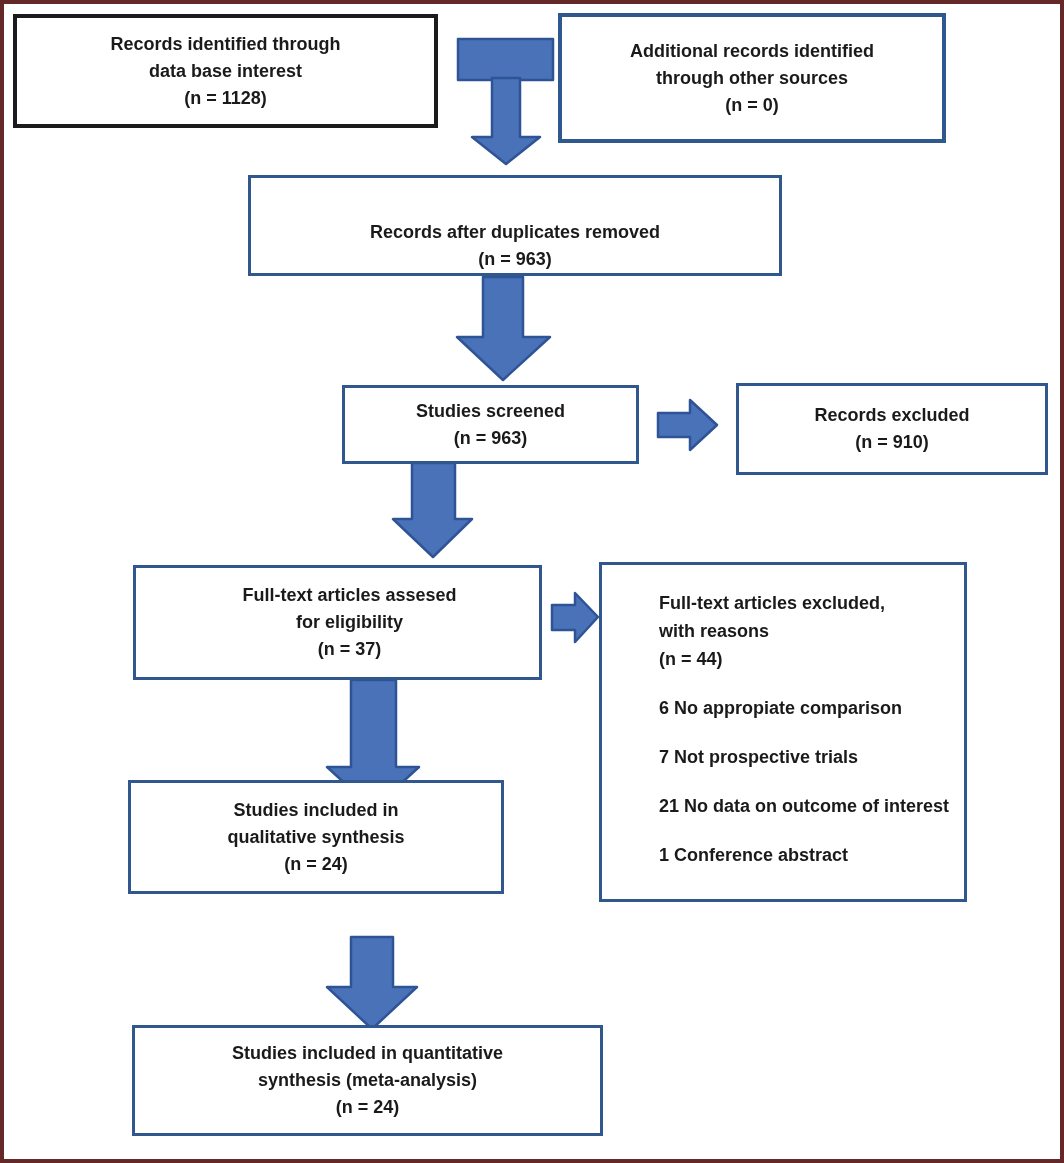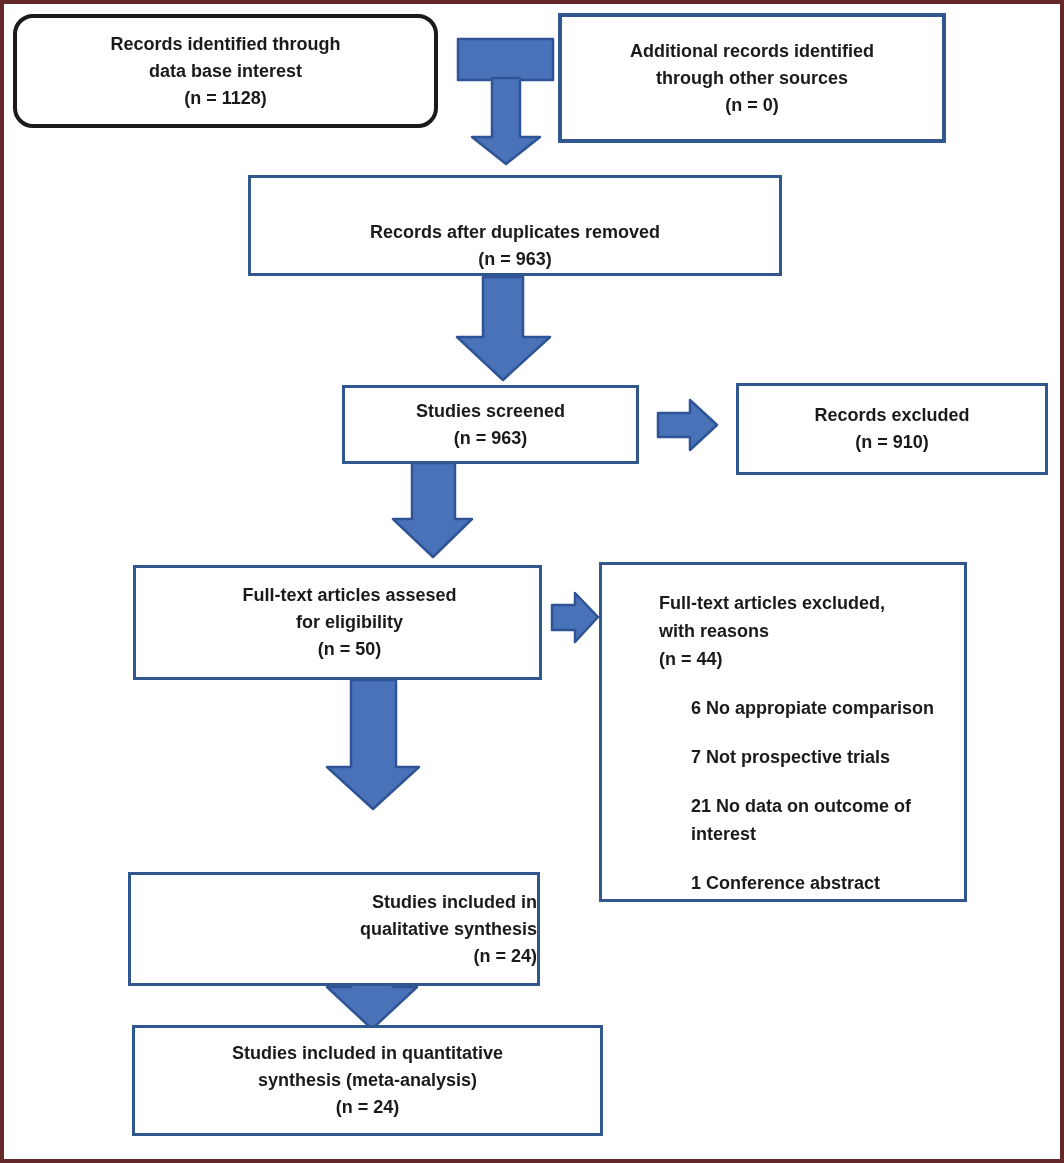--- a/index.html
+++ b/index.html
@@ -57,41 +57,41 @@
   .border-blue  { border: 3px solid var(--box-border-blue); }
   .border-blue-thick { border: 4px solid var(--box-border-blue); }
   .border-black { border: 4px solid var(--box-border-black); }
   .box.reasons {
     justify-content: flex-start;
     align-items: flex-start;
     text-align: left;
     padding: 24px 12px 0 57px;
     line-height: 28px;
   }
-  .reasons .reason { margin-top: 21px; margin-left: 32px; }
+  .reasons .reason { margin-top: 21px; }
 </style>
 </head>
 <body>
 
 <div class="canvas">
 
   <svg class="arrows-layer" viewBox="0 0 1064 1163" xmlns="http://www.w3.org/2000/svg">
     <g>
       <rect class="arrow" x="458" y="39" width="95" height="41"></rect>
       <polygon class="arrow" points="492,78 520,78 520,137 540,137 506,164 472,137 492,137"></polygon>
     </g>
     <polygon class="arrow" points="483,277 523,277 523,337 550,337 503,380 457,337 483,337"></polygon>
     <polygon class="arrow" points="658,413 690,413 690,400 717,425 690,450 690,437 658,437"></polygon>
     <polygon class="arrow" points="412,463 455,463 455,519 472,519 433,557 393,519 412,519"></polygon>
     <polygon class="arrow" points="552,605 575,605 575,593 598,617 575,642 575,630 552,630"></polygon>
     <polygon class="arrow" points="351,680 396,680 396,767 419,767 373,809 327,767 351,767"></polygon>
     <polygon class="arrow" points="351,937 393,937 393,987 417,987 372,1029 327,987 351,987"></polygon>
   </svg>
 
-  <div class="box border-black" style="left:13px; top:14px; width:425px; height:114px;border-radius:20px;">
+  <div class="box border-black" style="left:13px; top:14px; width:425px; height:114px;">
     <div>Records identified through</div>
     <div>data base interest</div>
     <div>(n = 1128)</div>
   </div>
 
   <div class="box border-blue-thick" style="left:558px; top:13px; width:388px; height:130px;">
     <div>Additional records identified</div>
     <div>through other sources</div>
     <div>(n = 0)</div>
   </div>
@@ -107,34 +107,34 @@
   </div>
 
   <div class="box border-blue" style="left:736px; top:383px; width:312px; height:92px;">
     <div>Records excluded</div>
     <div>(n = 910)</div>
   </div>
 
   <div class="box border-blue" style="left:133px; top:565px; width:409px; height:115px;padding-left:24px;">
     <div>Full-text articles assesed</div>
     <div>for eligibility</div>
-    <div>(n = 50)</div>
+    <div>(n = 37)</div>
   </div>
 
   <div class="box border-blue reasons" style="left:599px; top:562px; width:368px; height:340px;">
     <div>Full-text articles excluded,</div>
     <div>with reasons</div>
     <div>(n = 44)</div>
     <div class="reason">6 No appropiate comparison</div>
     <div class="reason">7 Not prospective trials</div>
     <div class="reason">21 No data on outcome of interest</div>
     <div class="reason">1 Conference abstract</div>
   </div>
 
-  <div class="box border-blue" style="left:128px; top:872px; width:412px; height:114px;align-items:flex-end;">
+  <div class="box border-blue" style="left:128px; top:780px; width:376px; height:114px;">
     <div>Studies included in</div>
     <div>qualitative synthesis</div>
     <div>(n = 24)</div>
   </div>
 
   <div class="box border-blue" style="left:132px; top:1025px; width:471px; height:111px;">
     <div>Studies included in quantitative</div>
     <div>synthesis (meta-analysis)</div>
     <div>(n = 24)</div>
   </div>

